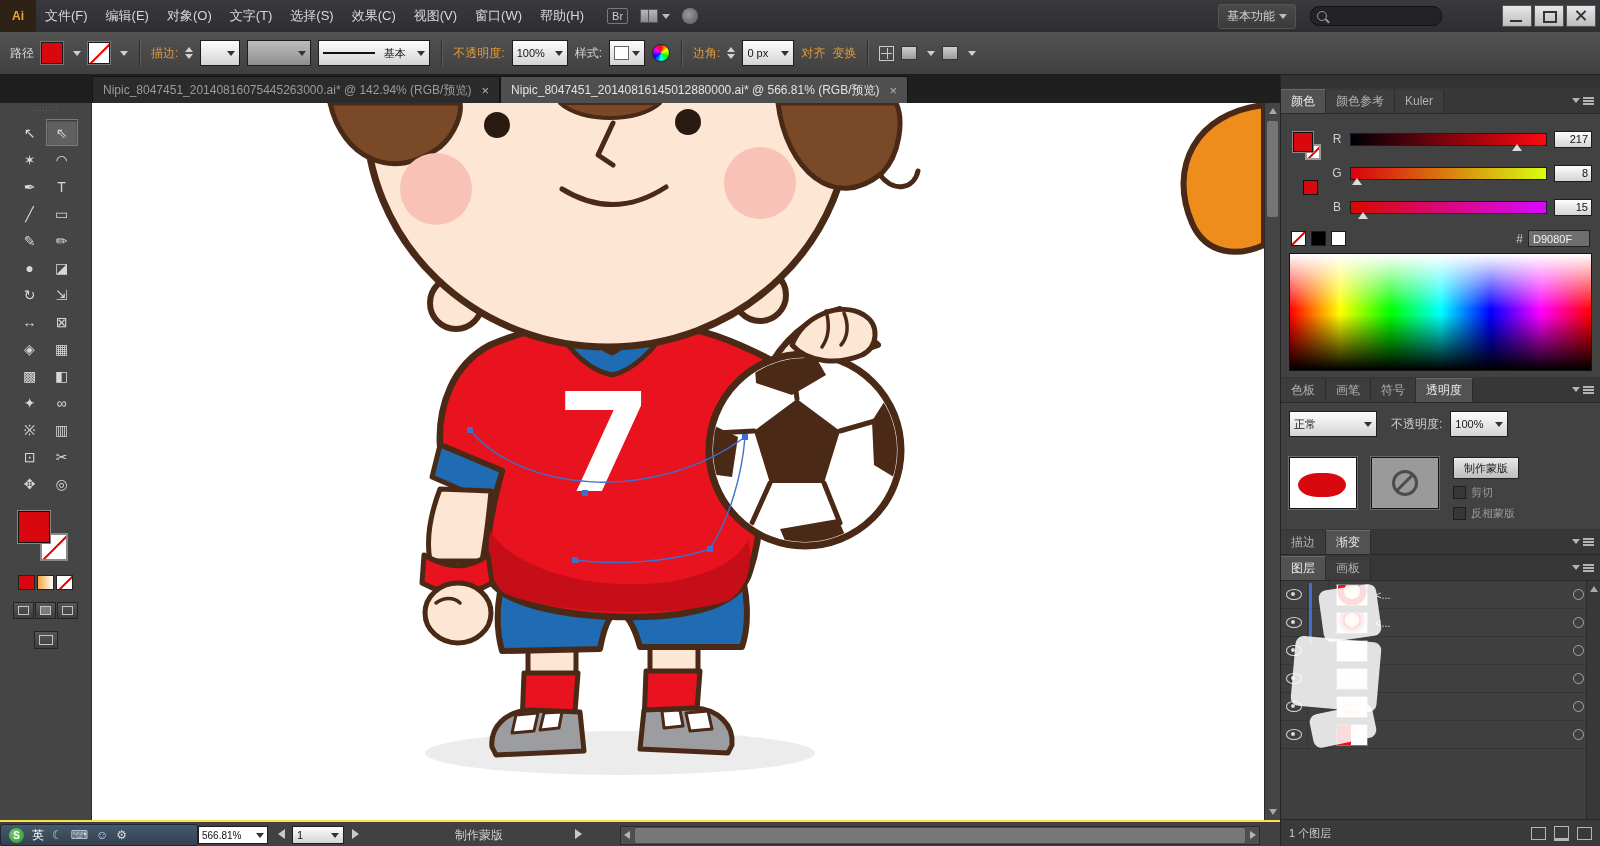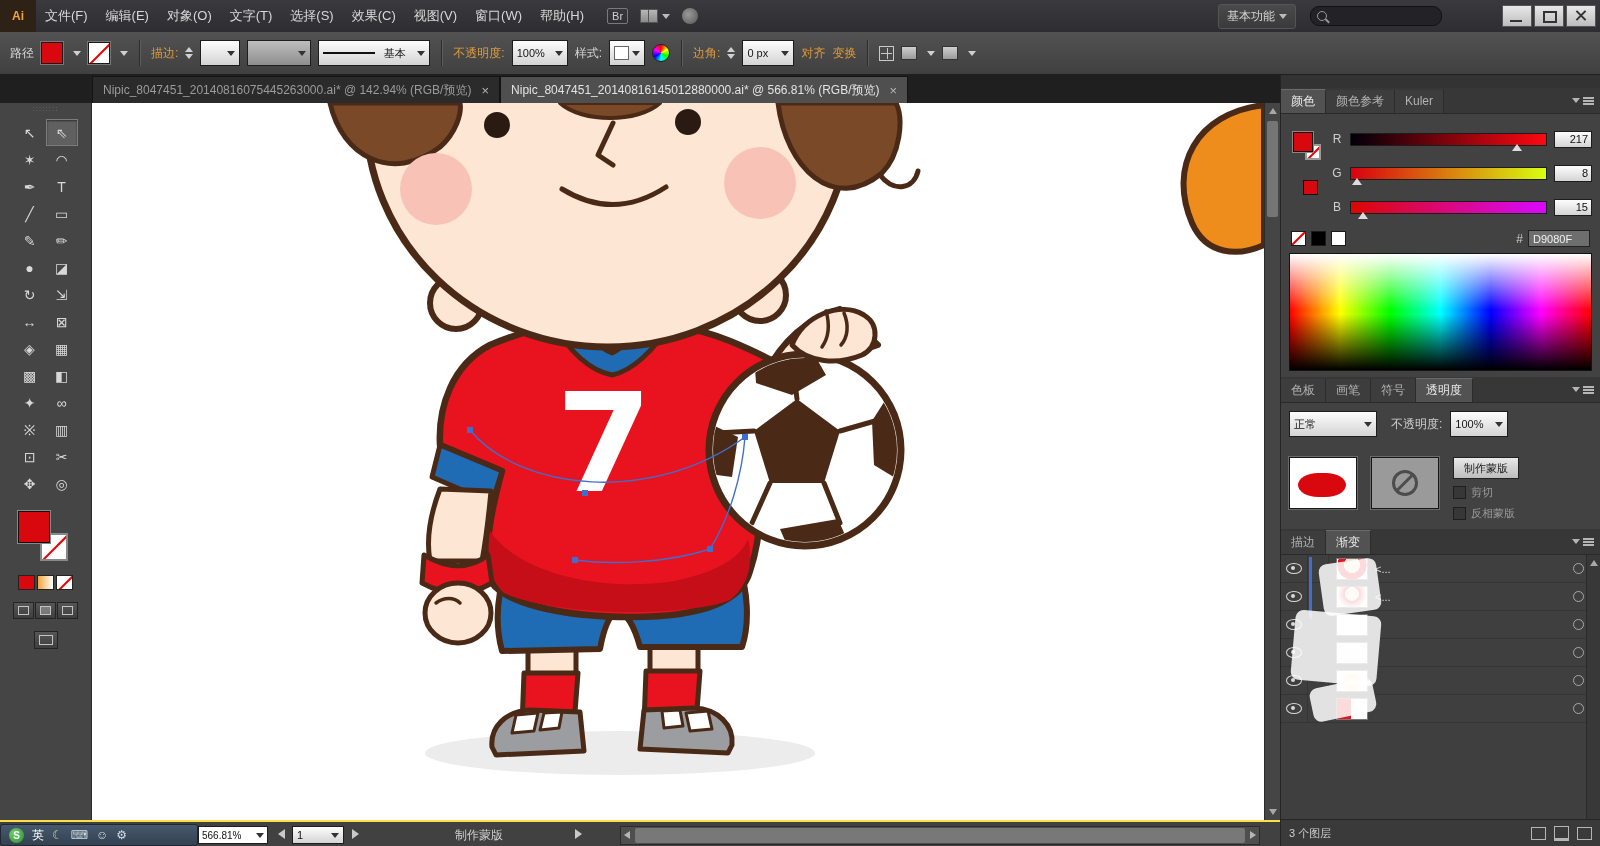--- a/index.html
+++ b/index.html
@@ -566,20 +566,28 @@
   <div class="rp-tabs">
     <span class="rp-tab">描边</span>
     <span class="rp-tab active">渐变</span>
     <span class="rp-menu">
         <i class="tri"></i>
         <i class="bars"></i>
       </span>
   </div>
 
 
+  <div class="rp-tabs">
+    <span class="rp-tab active">图层</span>
+    <span class="rp-tab">画板</span>
+    <span class="rp-menu">
+        <i class="tri"></i>
+        <i class="bars"></i>
+      </span>
+  </div>
 
   <div class="layersbody">
     <div class="lrow">
       <span class="lcell">
           <i class="eye"></i>
         </span>
         <span class="lcell2"></span>
       <span class="lthumb lt1"></span>
       <span class="lname">&lt;...</span>
       <span class="target"></span>
@@ -633,21 +641,21 @@
     <div class="wm-line" style="left:28px;top:2px;height:62px;"></div>
     <div class="wm-blob" style="left:40px;top:6px;width:58px;height:52px;transform:rotate(-8deg);"></div>
     <div class="wm-blob" style="left:12px;top:58px;width:86px;height:70px;transform:rotate(5deg);"></div>
     <div class="wm-blob" style="left:30px;top:128px;width:64px;height:34px;transform:rotate(-12deg);"></div>
     <div class="lscroll">
         <span class="varr up"></span>
       </div>
   </div>
 
   <div class="layersfooter">
-    <span>3 个图层</span>
+    <span>1 个图层</span>
     <span class="lf-icons">
       <i class="lf-ico"></i>
       <i class="lf-ico fold"></i>
       <i class="lf-ico"></i>
     </span>
   </div>
 </div>
 
 <div id="statusbar">
   <span class="zoombox">

